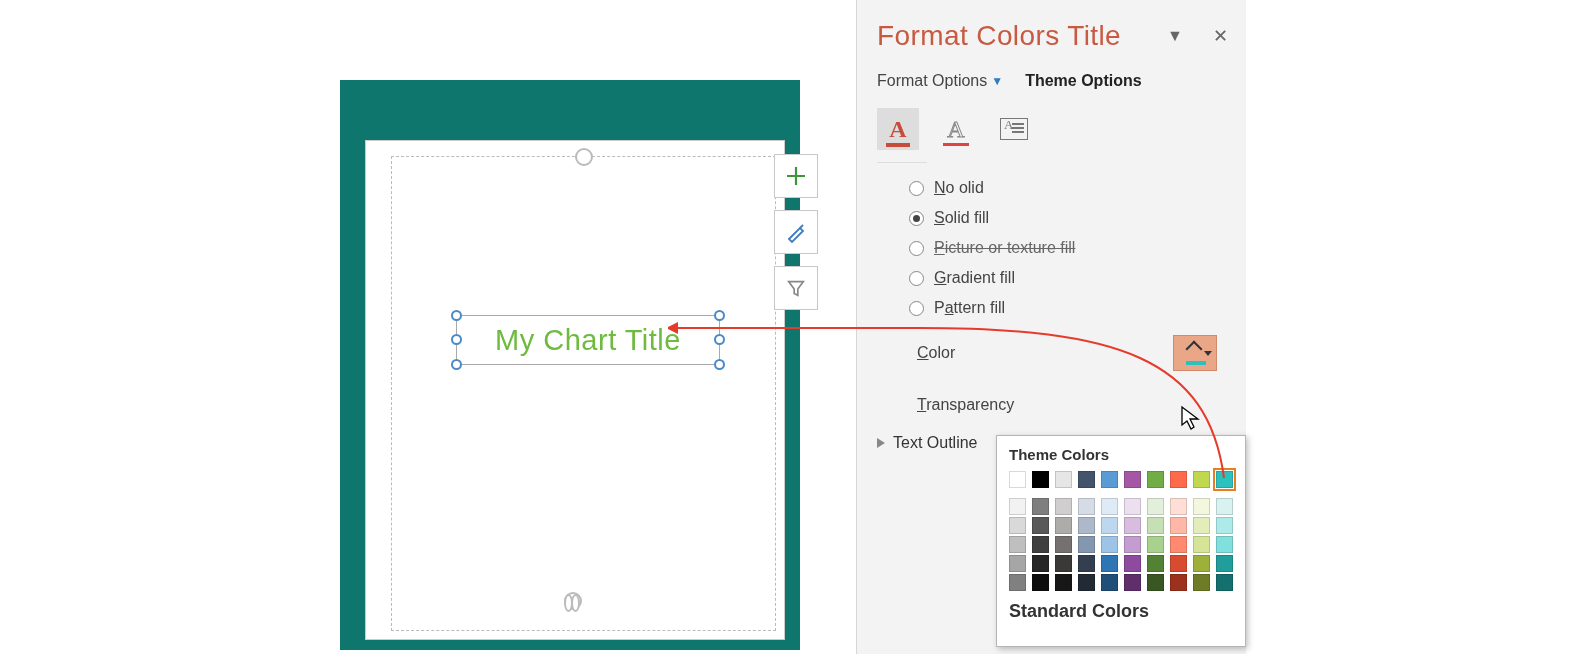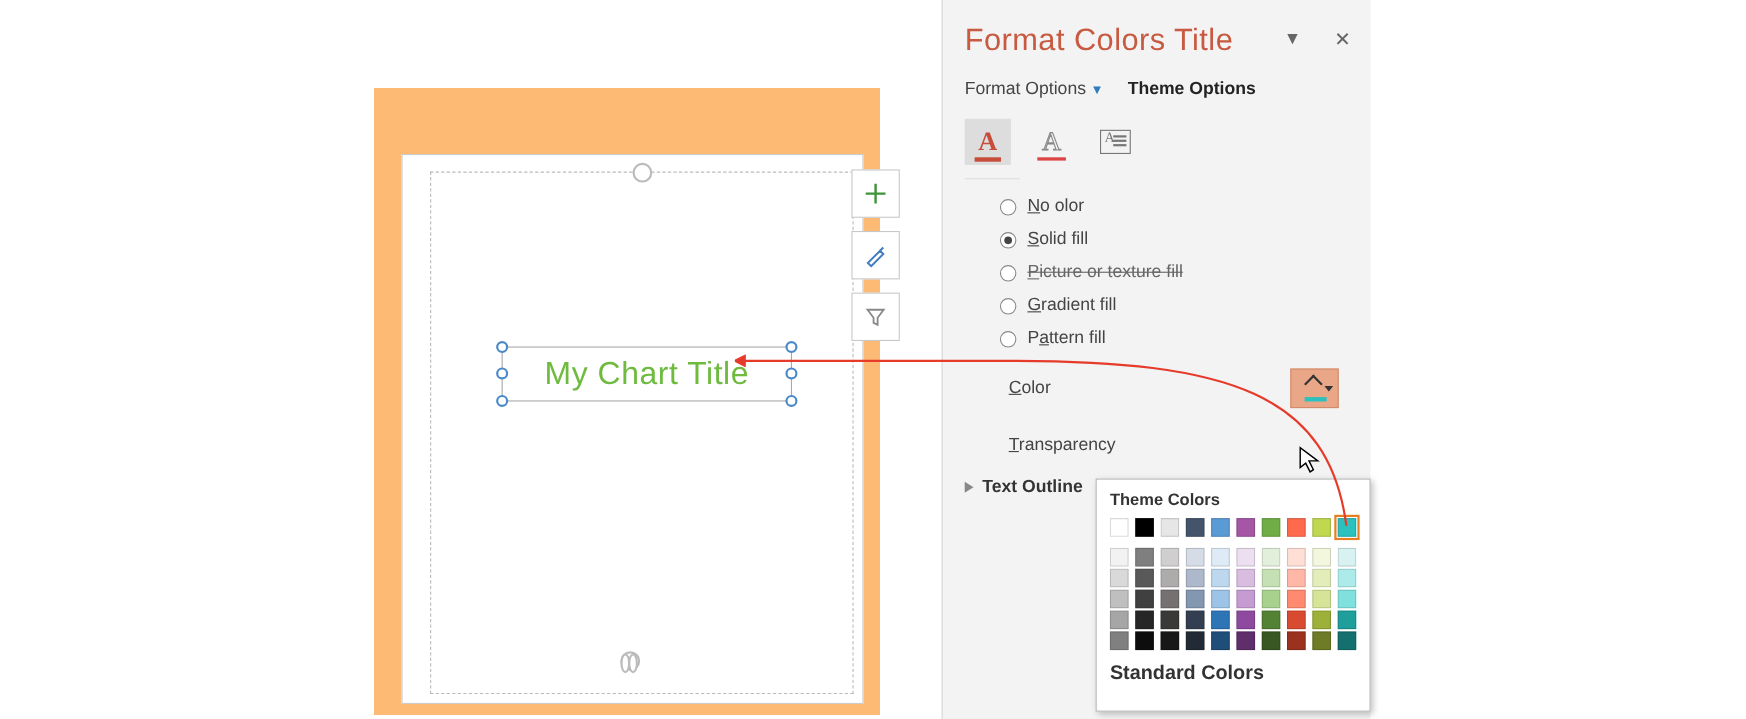--- a/index.html
+++ b/index.html
@@ -10,21 +10,21 @@
     background: #fff;
     position: relative;
     overflow: hidden;
   }
   .canvas-area {
     position: absolute;
     left: 340px;
     top: 80px;
     width: 460px;
     height: 570px;
-    background: #fdba74;
+    background: #0f766e;
   }
   .slide {
     position: absolute;
     left: 25px;
     top: 60px;
     width: 420px;
     height: 500px;
     background: #fff;
     border: 1px solid #ccc;
   }
@@ -233,21 +233,21 @@
   .tri-closed {
     width:0;height:0;border-top:5px solid transparent;border-bottom:5px solid transparent;border-left:8px solid #888;
   }
   .section-label-active {
     color: #c75a41;
     font-weight: 600;
     font-size: 16px;
   }
   .section-label {
     color: #333;
-    font-weight: 700;
+    font-weight: 400;
     font-size: 16px;
   }
 
   .radio-list {
     margin-top: 12px;
     margin-left: 32px;
     display: flex;
     flex-direction: column;
     gap: 12px;
   }
@@ -421,21 +421,21 @@
         <span class="ico-textbox"></span>
       </div>
   </div>
   <div class="divider"></div>
 
   <div class="section">
 
     <div class="radio-list">
       <label class="radio">
         <span class="cir"></span>
-          <span><span class="underline-first">N</span><span>o olor</span></span>
+          <span><span class="underline-first">N</span><span>o olid</span></span>
       </label>
       <label class="radio selected">
         <span class="cir"></span>
           <span><span class="underline-first">S</span>olid fill</span>
       </label>
       <label class="radio">
         <span class="cir"></span>
           <span class="label-picture"><span class="underline-first">P</span>icture or texture fill</span>
       </label>
       <label class="radio">

